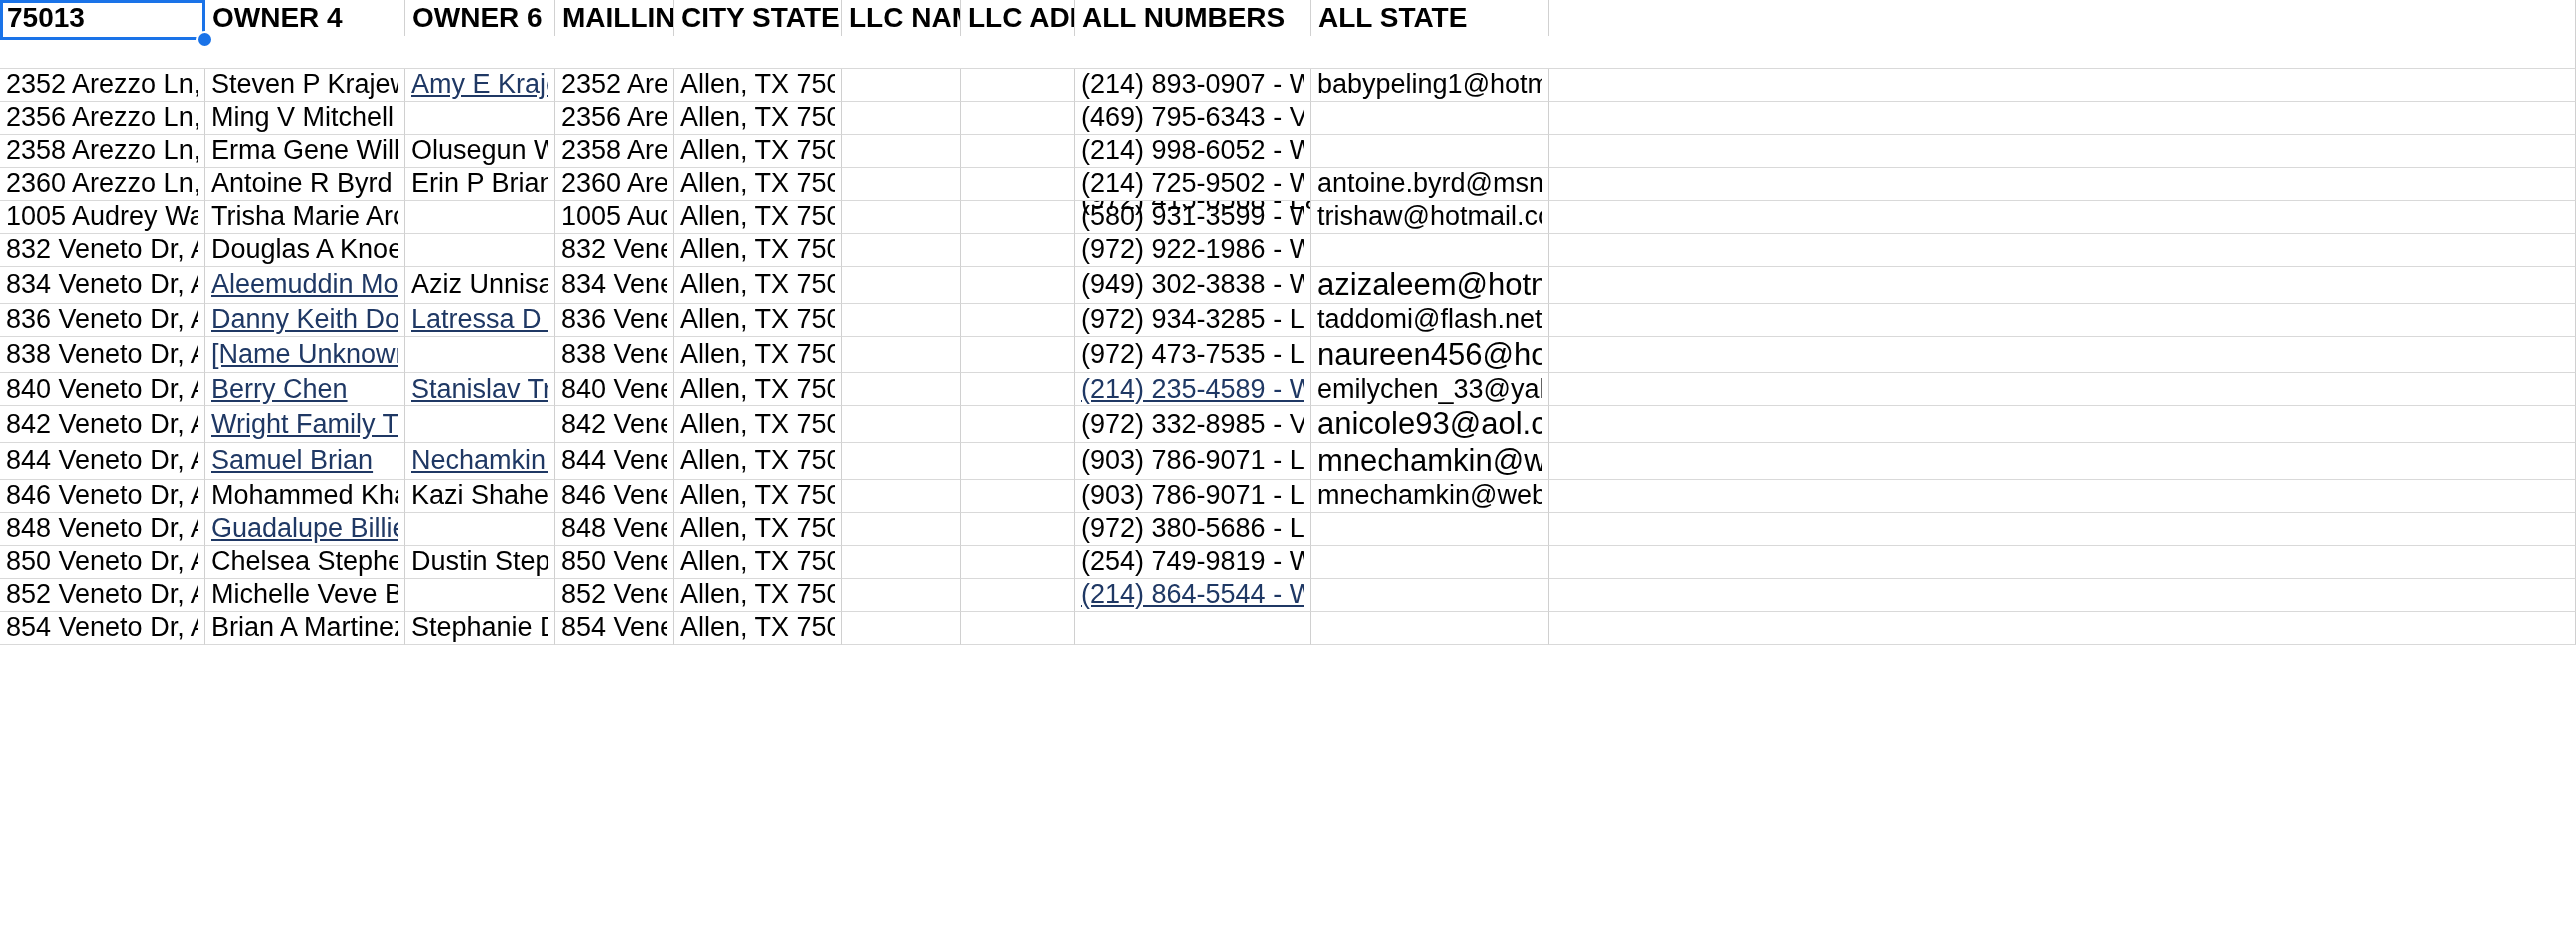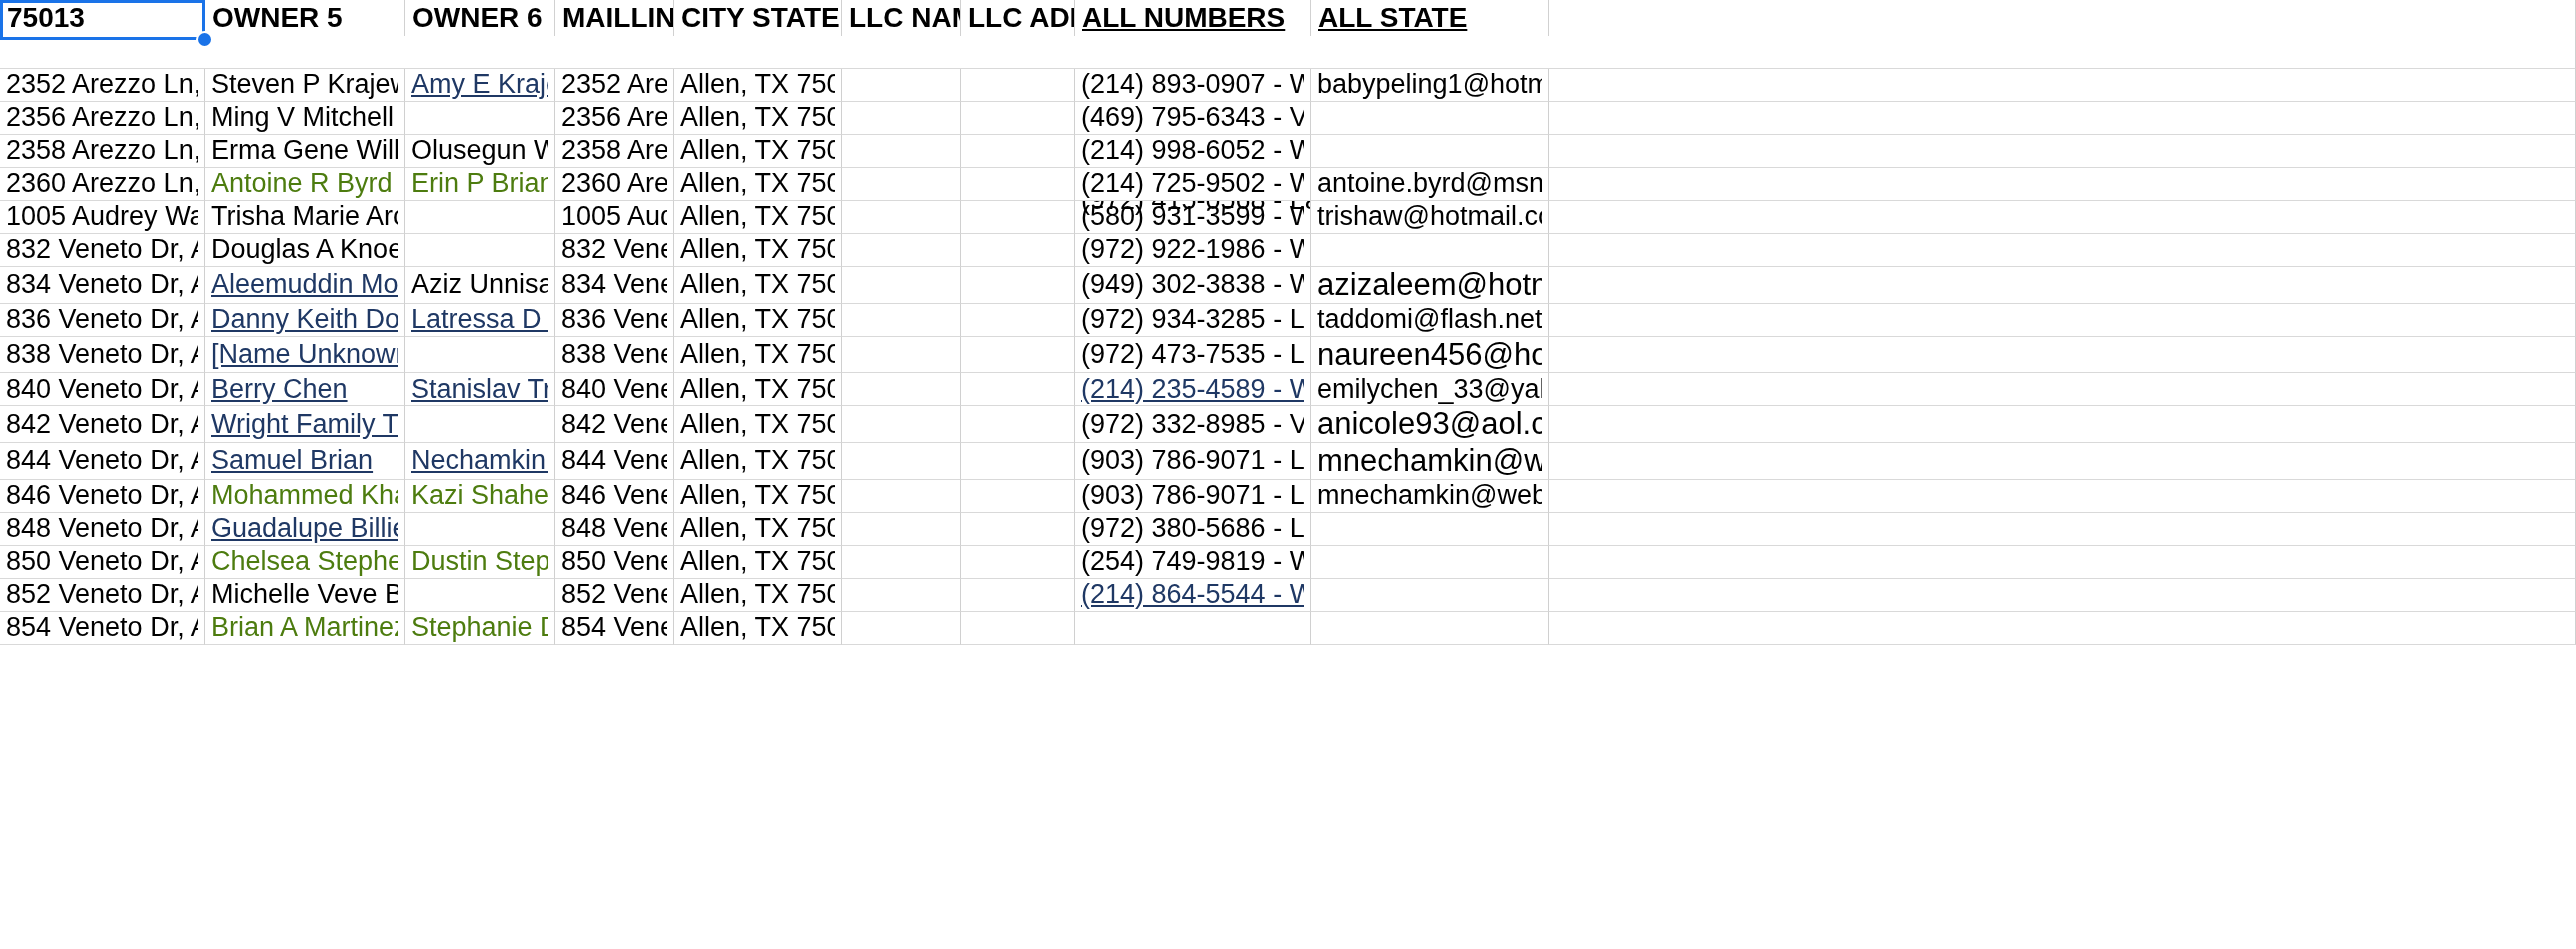--- a/index.html
+++ b/index.html
@@ -45,21 +45,21 @@
     font-size: 28px;
     border-bottom: none;
     border-right: 1px solid rgba(0,0,0,0.18);
     color: #000000;
     padding: 0 7px;
   }
   th.hdr-zip      { background: #00ffff; text-align: right; font-size: 28px; }
   th.hdr-cyan     { background: #00ffff; }
   th.hdr-yellow   { background: #ffff00; }
   th.hdr-magenta  { background: #ff00ff; }
-  th.hdr-salmon   { background: #e0635f; text-decoration: underline; }
+  th.hdr-salmon   { background: #e0635f; }
   th.hdr-green    { background: #00ff00; }
 
   
   .sel-border {
     position: absolute;
     left: 0px; top: 0px;
     width: 205px; height: 40px;
     border: 3px solid #1a73e8;
     box-sizing: border-box;
     pointer-events: none;
@@ -83,21 +83,21 @@
   
   td.c-addr       { background: #b4a7d6; }
   td.c-white      { background: #ffffff; }
   td.c-pinkrow    { background: #ead1dc; }
   td.c-greenempty { background: #d9ead3; }
   td.c-mailpink   { background: #d5a6bd; }
   td.c-mailwhite  { background: #ffffff; }
 
   
   .t-plain   { color: #000000; }
-  .t-link    { color: #4d7c0f; }
+  .t-link    { color: #000000; }
   .t-visited { color: #1f3864; text-decoration: underline; }
   .t-ulink   { color: #1f3864; text-decoration: underline; }
   .t-big     { font-size: 31px; }
 
   
   td.ghost { position: relative; }
   td.ghost .ghost-txt {
     position: absolute;
     left: 6px; top: -16px;
     font-size: 27px;
@@ -121,21 +121,21 @@
         <col style="width:168px">
         <col style="width:119px">
       <col style="width:114px">
         <col style="width:236px">
         <col style="width:238px">
       <col style="width:1027px">
     </colgroup>
     <thead>
       <tr class="header-row">
         <th class="hdr-zip">75013</th>
-        <th class="hdr-cyan">OWNER 5</th>
+        <th class="hdr-cyan">OWNER 4</th>
         <th class="hdr-cyan">OWNER 6</th>
         <th class="hdr-yellow">MAILLING ADDRESS</th>
         <th class="hdr-yellow">CITY STATE</th>
         <th class="hdr-magenta">LLC NAME</th>
         <th class="hdr-magenta">LLC ADRESS</th>
         <th class="hdr-salmon">ALL NUMBERS</th>
         <th class="hdr-salmon">ALL STATE</th>
         <th class="hdr-green"></th>
       </tr>
     </thead>

